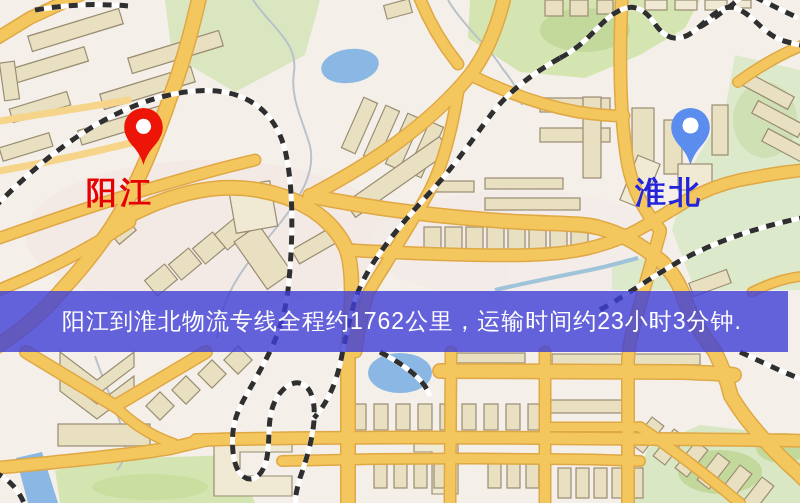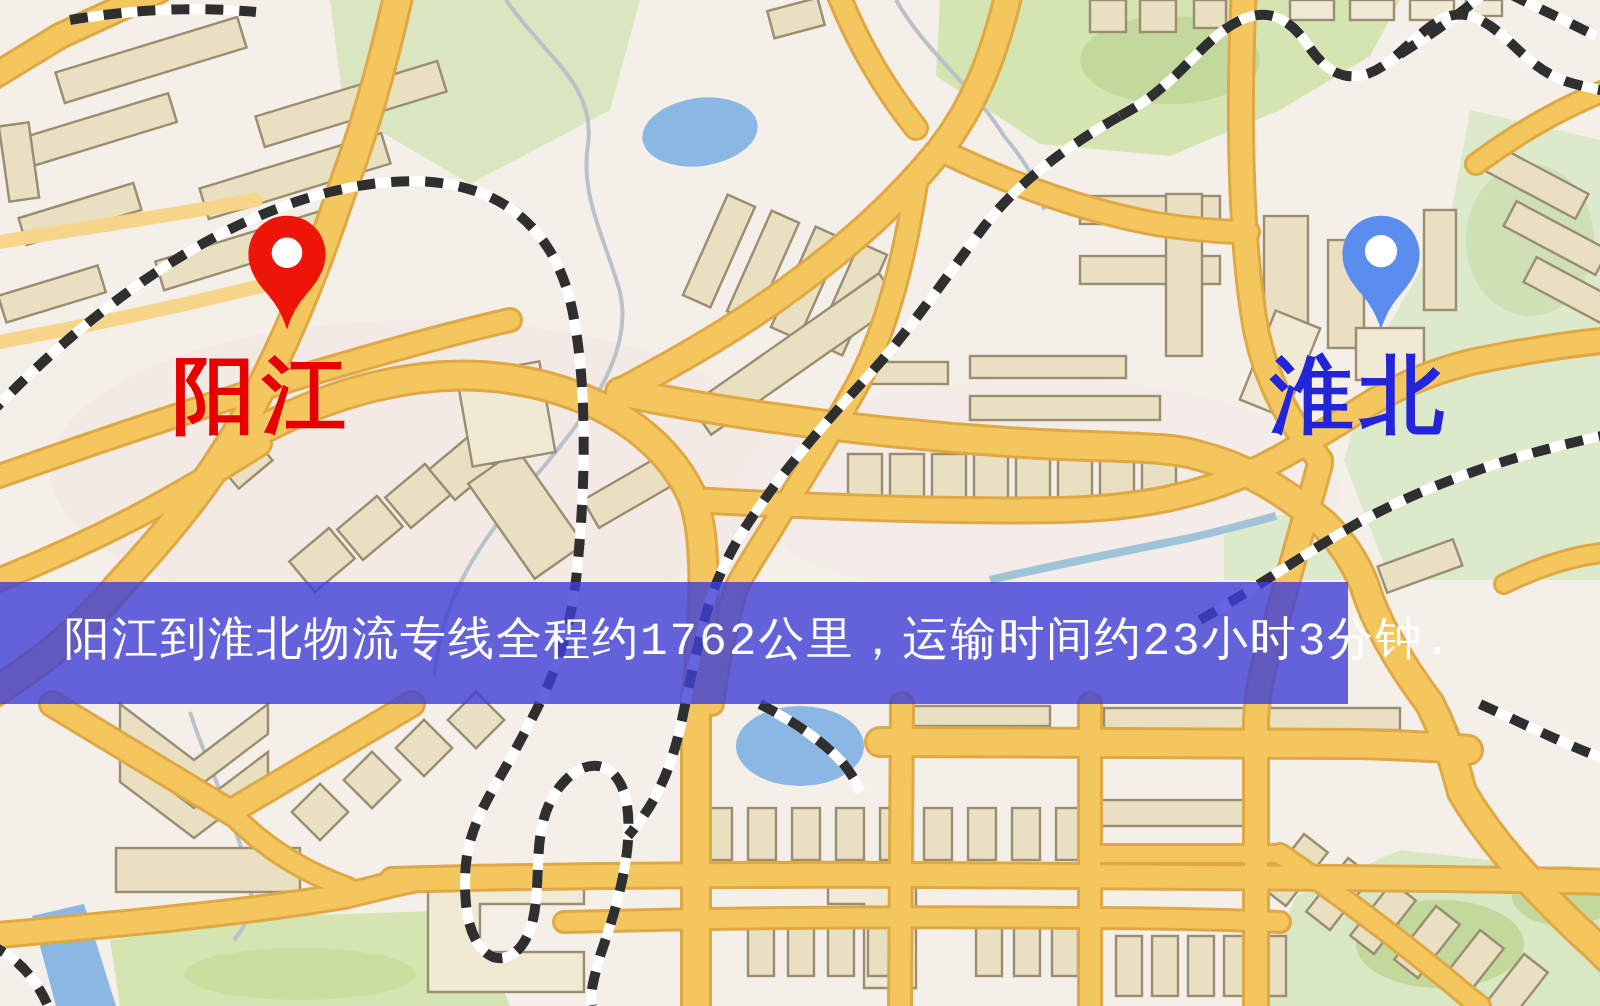--- a/index.html
+++ b/index.html
@@ -2,28 +2,28 @@
 <html><head>
 <meta charset="utf-8">
 <style>
   html,body{margin:0;padding:0;background:#ddd;font-family:"Liberation Sans",sans-serif;}
   .stage{position:relative;width:800px;height:503px;overflow:hidden;background:#f4f0e9;}
   .map-svg{position:absolute;left:0;top:0;width:800px;height:503px;display:block;}
   .pin{position:absolute;width:45px;height:64px;}
   .pin svg{display:block;width:45px;height:64px;}
   .pin-origin{left:121px;top:104px;}
   .pin-dest{left:668px;top:104px;}
-  .city-label{position:absolute;font-size:42px;font-weight:bold;letter-spacing:3px;
+  .city-label{position:absolute;font-size:31px;font-weight:bold;letter-spacing:3px;
               font-family:"Liberation Sans",sans-serif;line-height:1;white-space:nowrap;
               text-shadow:0 0 1px rgba(255,255,255,.4);text-align:right;}
   .label-origin{left:86px;top:177px;}
   .label-dest{left:635px;top:177px;}
-  .banner{position:absolute;left:0;top:291px;width:674px;height:61px;line-height:61px;
-          padding-left:32px;box-sizing:border-box;font-size:23px;letter-spacing:1px;
-          white-space:nowrap;font-family:Liberation Mono, monospace;}
+  .banner{position:absolute;left:0;top:291px;width:788px;height:61px;line-height:61px;
+          padding-left:62px;box-sizing:border-box;font-size:23px;letter-spacing:1px;
+          white-space:nowrap;font-family:Liberation Sans, sans-serif;}
 </style>
 </head>
 <body>
 
 <div class="stage">
 
 <svg class="map-svg" viewBox="0 0 800 503">
 
   <rect x="0" y="0" width="800" height="503" fill="#f4f0e9"></rect>
   <g opacity="0.4">

